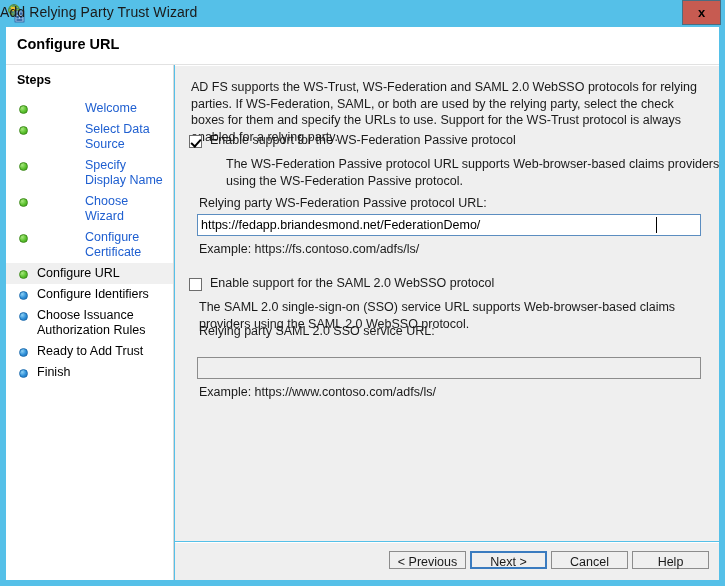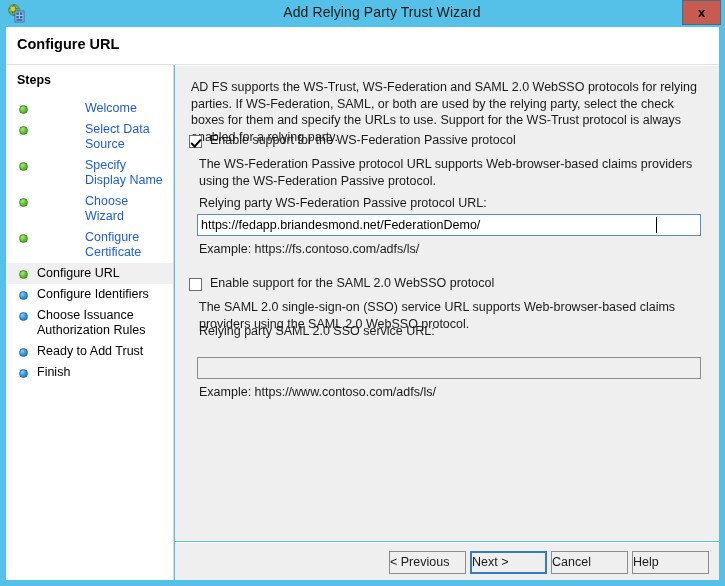--- a/index.html
+++ b/index.html
@@ -30,25 +30,23 @@
   }
   .titlebar-icon {
     position: absolute;
     left: 7px; top: 4px;
     width: 19px; height: 19px;
   }
   .titlebar-title {
     position: absolute;
     left: 0; top: 4px;
     width: 725px;
-    text-align: center;
     font-size: 14px;
     color: #1A1A1A;
     letter-spacing: 0.1px;
-    padding-left: 39px;
   }
   .close-button {
     position: absolute;
     right: 4px; top: 0px;
     width: 39px; height: 25px;
     background: #C75B51;
     border: 1px solid #4B6C80;
     color: #000000;
     font-size: 13px;
     font-weight: bold;
@@ -179,21 +177,21 @@
   }
 
   .desc-text {
     position: absolute;
     left: 24px;
     width: 500px;
     font-size: 12.5px;
     line-height: 16.5px;
     color: #1A1A1A;
   }
-  .desc-text.wsfed { top: 90px; }
+  .desc-text.wsfed { top: 90px; margin-left: 27px; }
   .desc-text.saml  { top: 233px; }
 
   .field-label {
     position: absolute;
     left: 24px;
     font-size: 12.5px;
     color: #1A1A1A;
   }
   .field-label.wsfed { top: 130px; }
   .field-label.saml  { top: 258px; }
@@ -239,27 +237,27 @@
   .buttonbar {
     position: absolute;
     left: 175px; top: 542px;
     width: 544px; height: 38px;
     background: #EFEFEF;
     border-top: 1px solid #FFFFFF;
   }
   .btn {
     position: absolute;
     top: 8px;
-    width: 77px; height: 23px;
+    width: 77px; height: 18px;
     background: #EFEFEF;
     border: 1px solid #8C8C8C;
     font-family: "Liberation Sans", sans-serif;
     font-size: 12.5px;
     color: #1A1A1A;
-    text-align: left;
+    text-align: center;
     line-height: 21px;
     cursor: pointer;
   }
   .btn.previous { left: 214px; }
   .btn.next     { left: 295px; border: 2px solid #3A7BBF; line-height: 19px; }
   .btn.cancel   { left: 376px; }
   .btn.help     { left: 457px; }
 </style>
 </head>
 <body>

